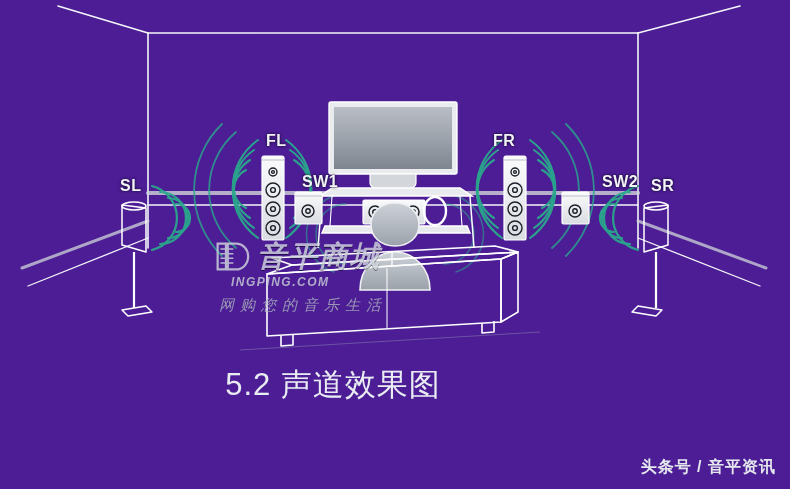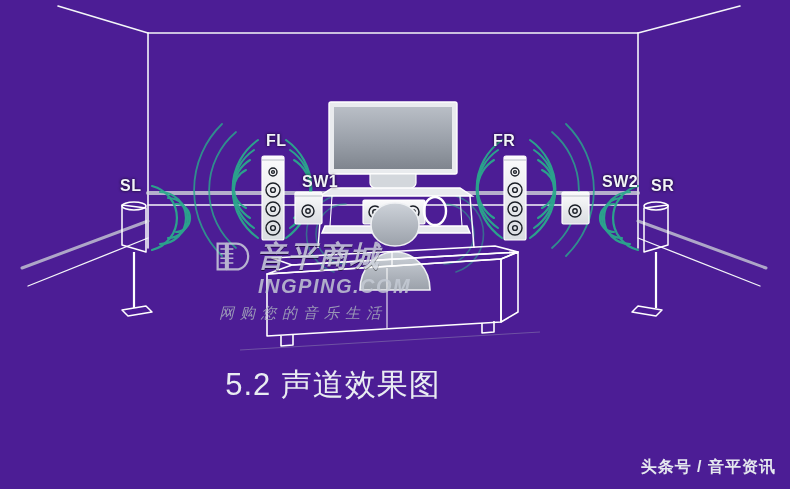--- a/index.html
+++ b/index.html
@@ -61,23 +61,23 @@
   .wm-cn{
     color:#cfd4dd;
     font-size:29px;
     font-weight:700;
     letter-spacing:2px;
     line-height:1;
     white-space:nowrap;
     text-shadow:0 1px 0 rgba(0,0,0,.6);
   }
   .wm-en{
-    margin-left:45px;
+    margin-left:18px;
     color:#c6ccd6;
-    font-size:20px;
+    font-size:12px;
     font-weight:700;
     letter-spacing:1.5px;
     line-height:1;
     margin-top:1px;
     white-space:nowrap;
   }
   .wm-sub{
     margin-left:6px;
     margin-top:9px;
     color:#aab1bd;

